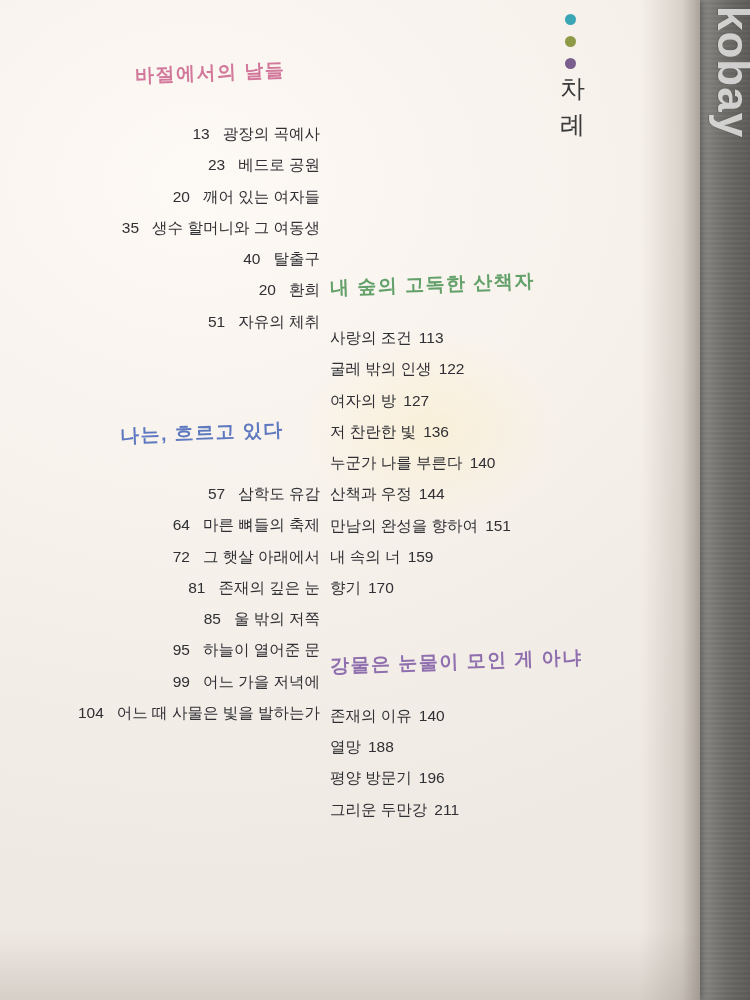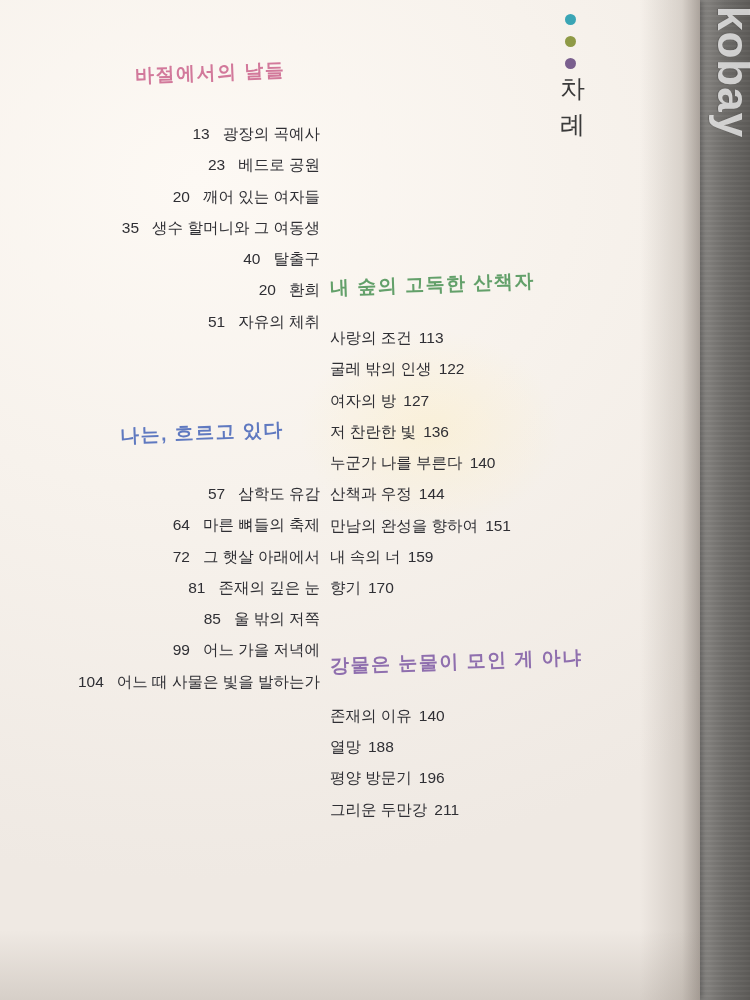--- a/index.html
+++ b/index.html
@@ -207,20 +207,21 @@
       </div>
 
       <div class="sec-head blue head-s2">나는, 흐르고 있다</div>
 
       <div class="entries-left l2">
         <span class="row"><span class="num">57</span><span>삼학도 유감</span></span>
         <span class="row"><span class="num">64</span><span>마른 뼈들의 축제</span></span>
         <span class="row"><span class="num">72</span><span>그 햇살 아래에서</span></span>
         <span class="row"><span class="num">81</span><span>존재의 깊은 눈</span></span>
         <span class="row"><span class="num">85</span><span>울 밖의 저쪽</span></span>
+        <span class="row"><span class="num">95</span><span>하늘이 열어준 문</span></span>
         <span class="row"><span class="num">99</span><span>어느 가을 저녁에</span></span>
         <span class="row"><span class="num">104</span><span>어느 때 사물은 빛을 발하는가</span></span>
       </div>
 
     </div>
 
     <div class="col-right">
 
       <div class="sec-head green">내 숲의 고독한 산책자</div>
 

